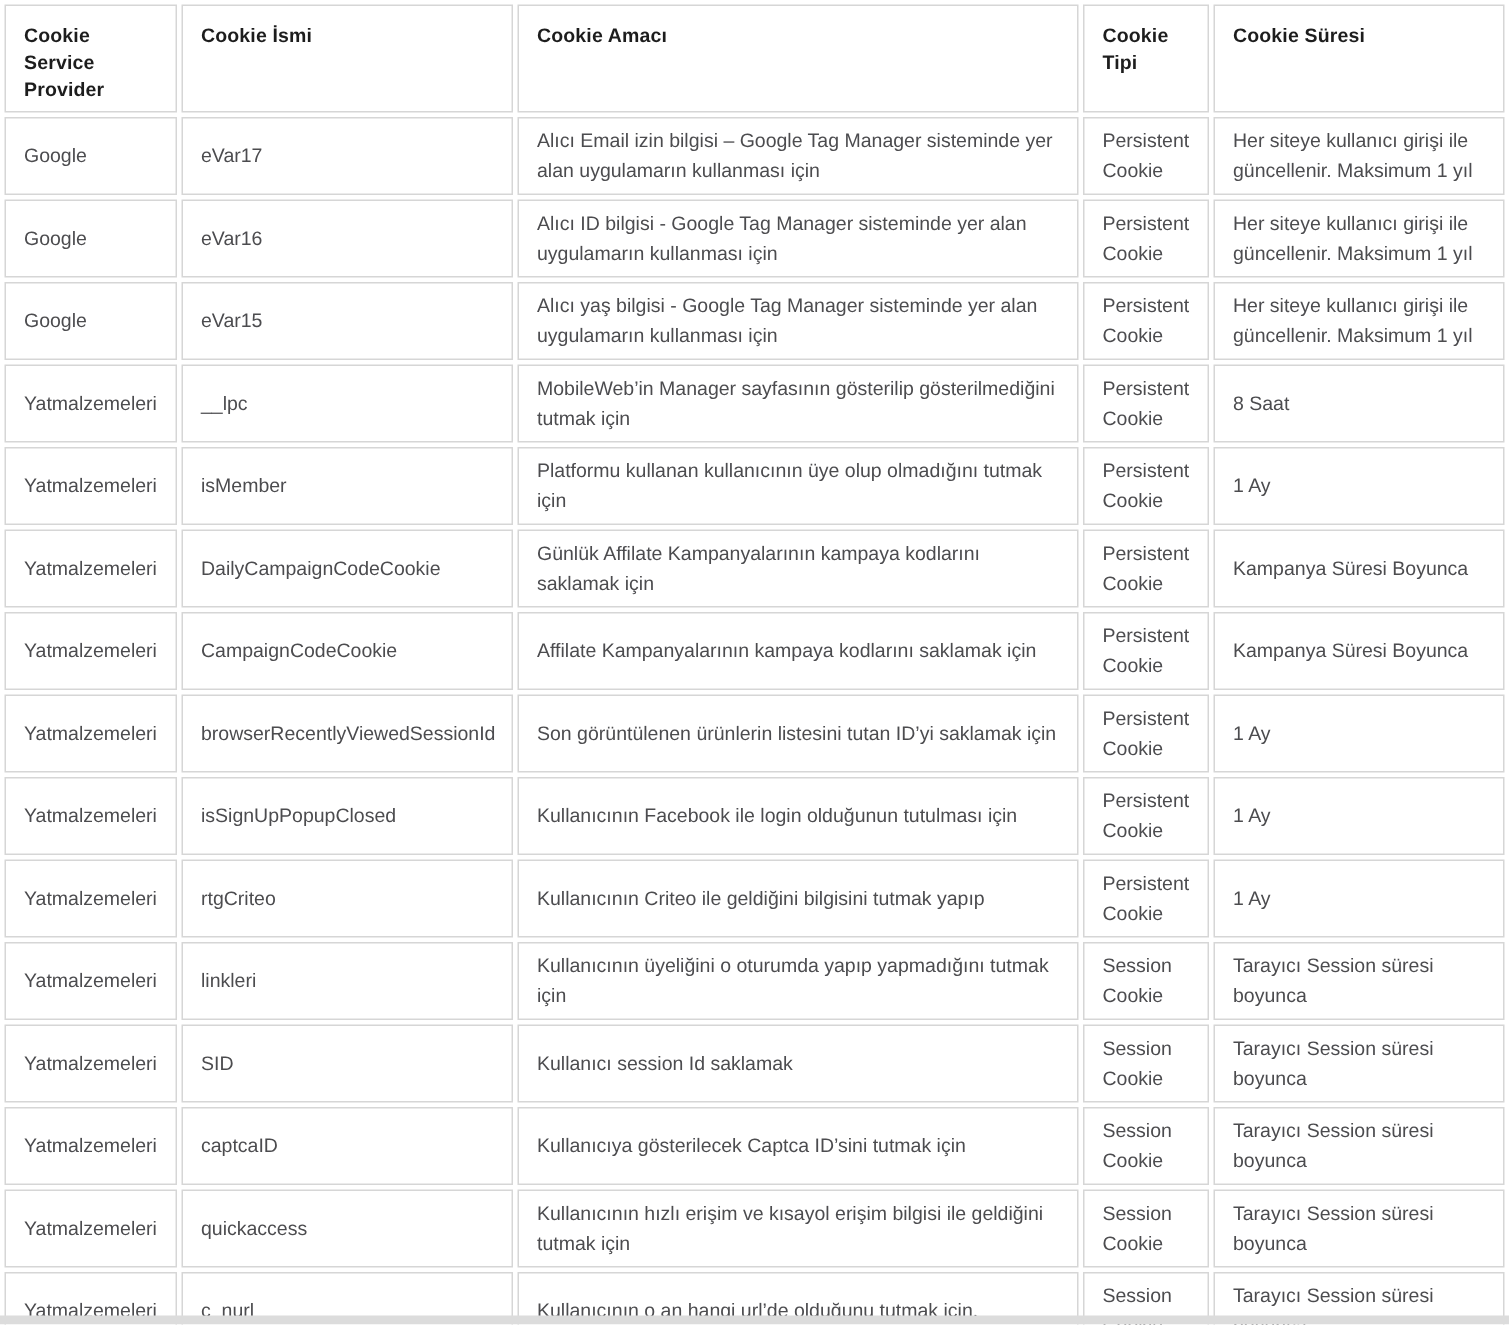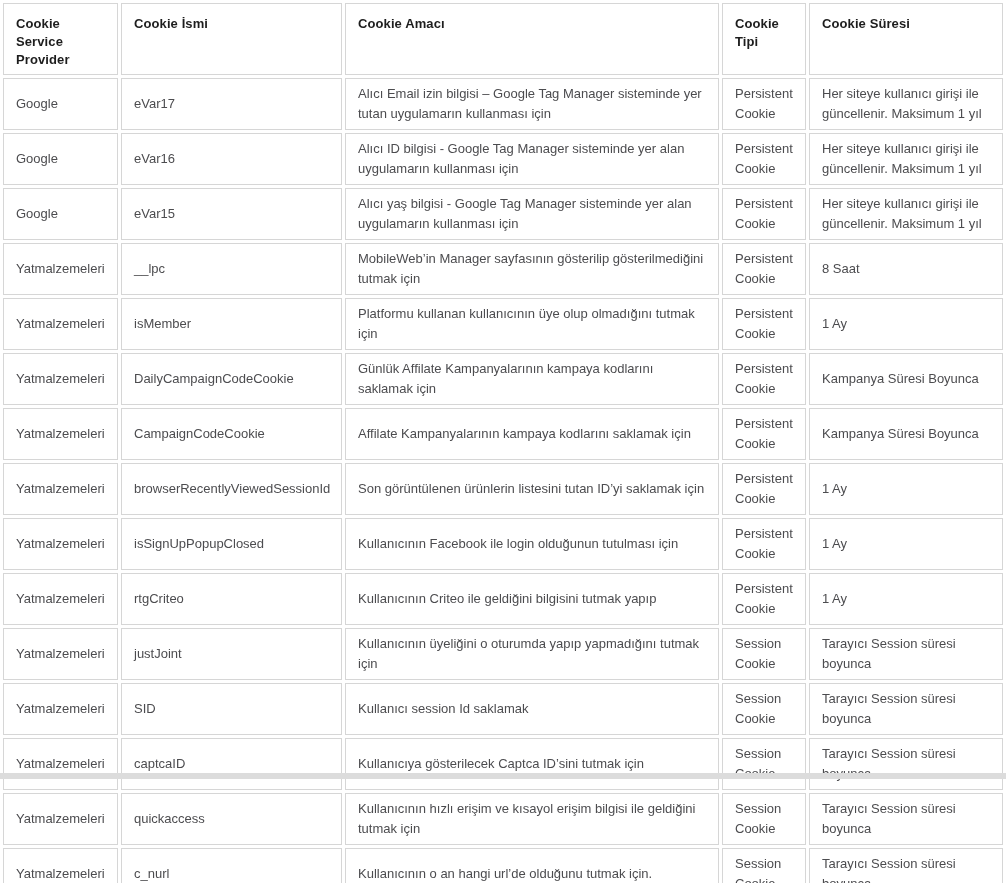--- a/index.html
+++ b/index.html
@@ -4,21 +4,21 @@
 <style>
   html, body {
     margin: 0;
     padding: 0;
     width: 1006px;
     height: 883px;
     background: #ffffff;
     overflow: hidden;
     font-family: "Liberation Sans", "DejaVu Sans", sans-serif;
   }
-  .page { position: relative; width: 1006px; height: 779px; }
+  .page { position: relative; width: 1006px; height: 883px; }
 
   table.cookie-table {
     width: 1006px;
     table-layout: fixed;
     border-collapse: separate;
     border-spacing: 3px;
   }
   table.cookie-table th,
   table.cookie-table td {
     box-sizing: border-box;
@@ -77,21 +77,21 @@
         <th>Cookie İsmi</th>
         <th>Cookie Amacı</th>
         <th>Cookie Tipi</th>
         <th>Cookie Süresi</th>
       </tr>
     </thead>
     <tbody>
       <tr>
         <td>Google</td>
         <td>eVar17</td>
-        <td>Alıcı Email izin bilgisi – Google Tag Manager sisteminde yer tutan uygulamarın kullanması için</td>
+        <td>Alıcı Email izin bilgisi – Google Tag Manager sisteminde yer alan uygulamarın kullanması için</td>
         <td>Persistent Cookie</td>
         <td>Her siteye kullanıcı girişi ile güncellenir. Maksimum 1 yıl</td>
       </tr>
       <tr>
         <td>Google</td>
         <td>eVar16</td>
         <td>Alıcı ID bilgisi - Google Tag Manager sisteminde yer alan uygulamarın kullanması için</td>
         <td>Persistent Cookie</td>
         <td>Her siteye kullanıcı girişi ile güncellenir. Maksimum 1 yıl</td>
       </tr>
@@ -146,21 +146,21 @@
       </tr>
       <tr>
         <td>Yatmalzemeleri</td>
         <td>rtgCriteo</td>
         <td>Kullanıcının Criteo ile geldiğini bilgisini tutmak yapıp</td>
         <td>Persistent Cookie</td>
         <td>1 Ay</td>
       </tr>
       <tr>
         <td>Yatmalzemeleri</td>
-        <td>justJoint</td>
+        <td>linkleri</td>
         <td>Kullanıcının üyeliğini o oturumda yapıp yapmadığını tutmak için</td>
         <td>Session Cookie</td>
         <td>Tarayıcı Session süresi boyunca</td>
       </tr>
       <tr>
         <td>Yatmalzemeleri</td>
         <td>SID</td>
         <td>Kullanıcı session Id saklamak</td>
         <td>Session Cookie</td>
         <td>Tarayıcı Session süresi boyunca</td>

